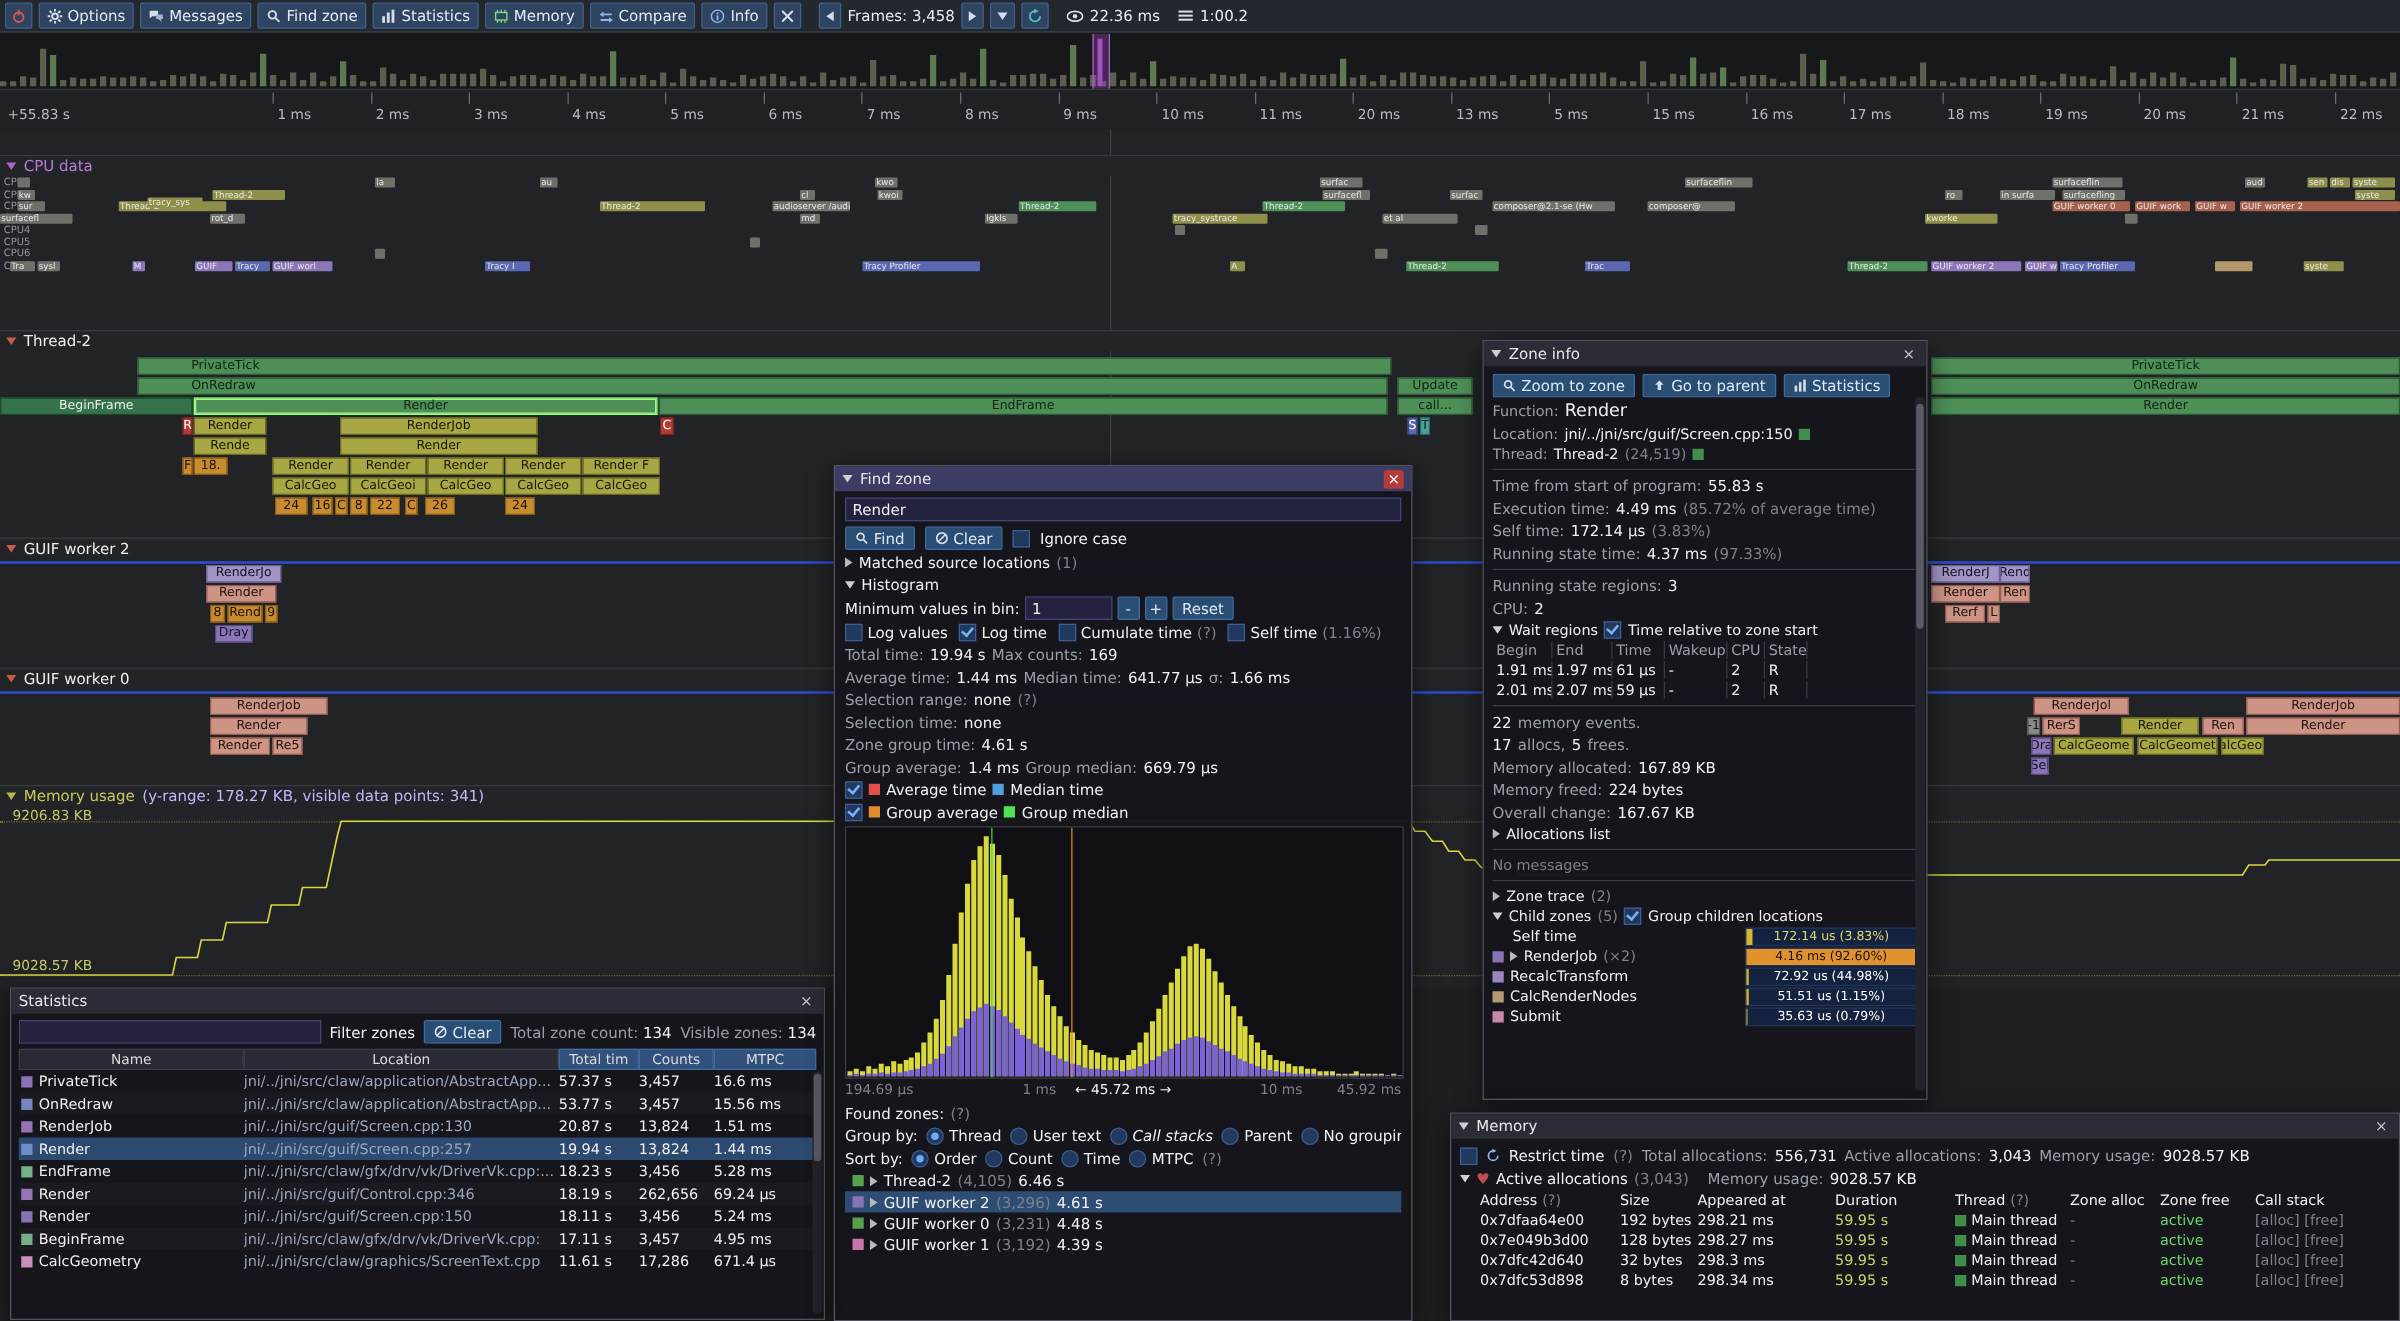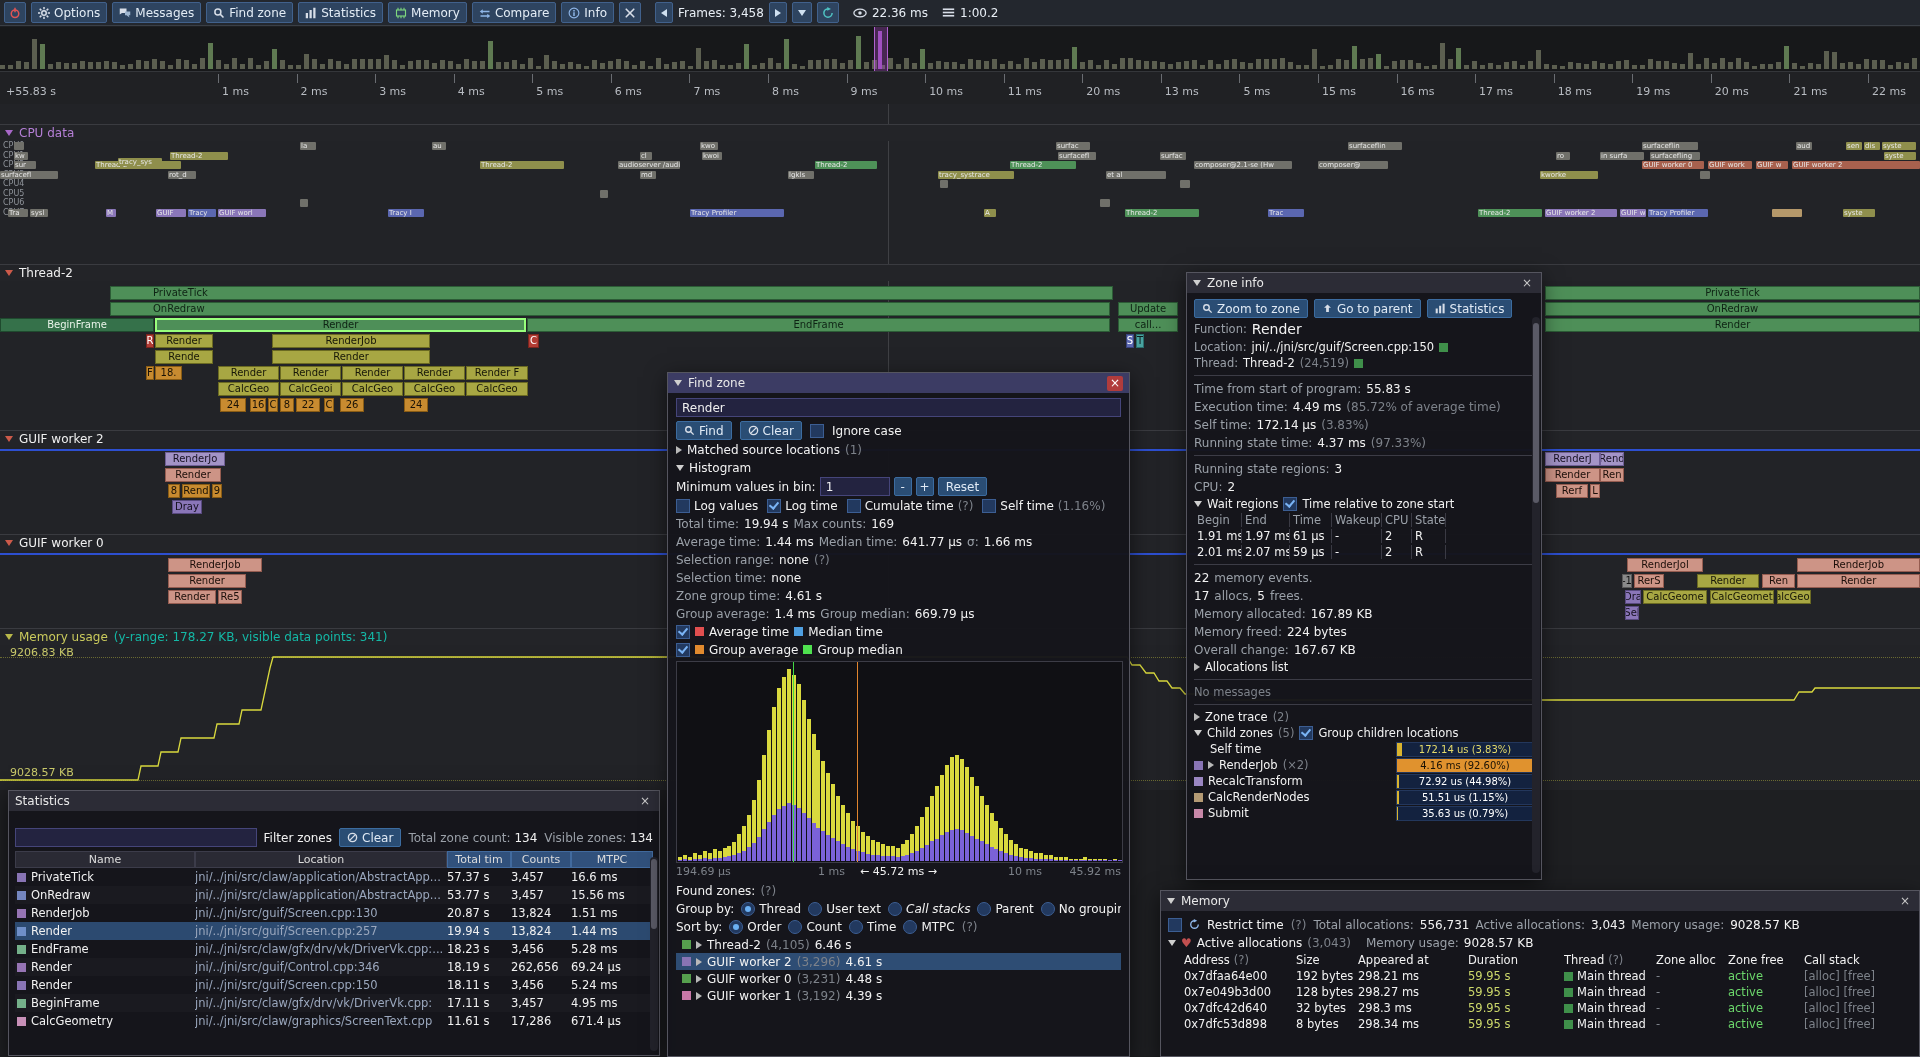--- a/index.html
+++ b/index.html
@@ -835,36 +835,36 @@
         <span>CalcGeo C</span>
       </div>
       <div class="zone zc-p" style="left: 1625px; top: 48px; width: 14px; height: 14px;">
         <span>Sel</span>
       </div>
     </div>
 
   <div class="sec-header" style="top:628px">
     <span class="trih" style="border-top-color:#b8b84a"></span>
     <span style="color:#c9c95c">Memory usage</span>
-    <span class="dim" style="color:#14b8a6">(y-range: 178.27 KB, visible data points: 341)</span>
+    <span class="dim" style="color:#c4b5fd">(y-range: 178.27 KB, visible data points: 341)</span>
   </div>
   <div class="memgrid" style="top:657px"></div>
   <div class="memgrid" style="top:780px"></div>
   <span class="memlabel" style="left:10px;top:646px">9206.83 KB</span>
   <span class="memlabel" style="left:10px;top:766px">9028.57 KB</span>
   <svg id="memsvg" style="position:absolute;top:645px;left:0" width="1920" height="145">
       <polyline points="0,135 138,135 141,121 158,121 161,107 178,107 181,93 214,93 217,79 239,79 242,65 261,65 264,51 267,37 270,23 273,12 1127,12 1132,20 1140,20 1146,28 1154,28 1159,36 1167,36 1172,43 1180,43 1185,49 1212,49 1216,55 1794,55 1799,47 1812,47 1815,43 1920,43" fill="none" stroke="#d9d93e" stroke-width="1.3"></polyline>
     </svg>
 
   <div class="win" style="left:8px;top:790px;width:652px;height:266px;z-index:30">
     <div class="wtitle">
       <span>Statistics</span>
       <span class="wclose">×</span>
     </div>
-    <div class="wbody" style="padding:16px 6px">
+    <div class="wbody" style="padding:4px 6px">
       <div class="fline" style="gap:7px">
         <span class="input" style="width:268px"></span>
         <span class="val">Filter zones</span>
         <span class="btn">
           <svg viewBox="0 0 16 16">
               <circle cx="8" cy="8" r="6" fill="none" stroke="#d8dee8" stroke-width="2"></circle>
               <line x1="3.8" y1="12.2" x2="12.2" y2="3.8" stroke="#d8dee8" stroke-width="2"></line>
             </svg>
           <span>Clear</span>
         </span>

